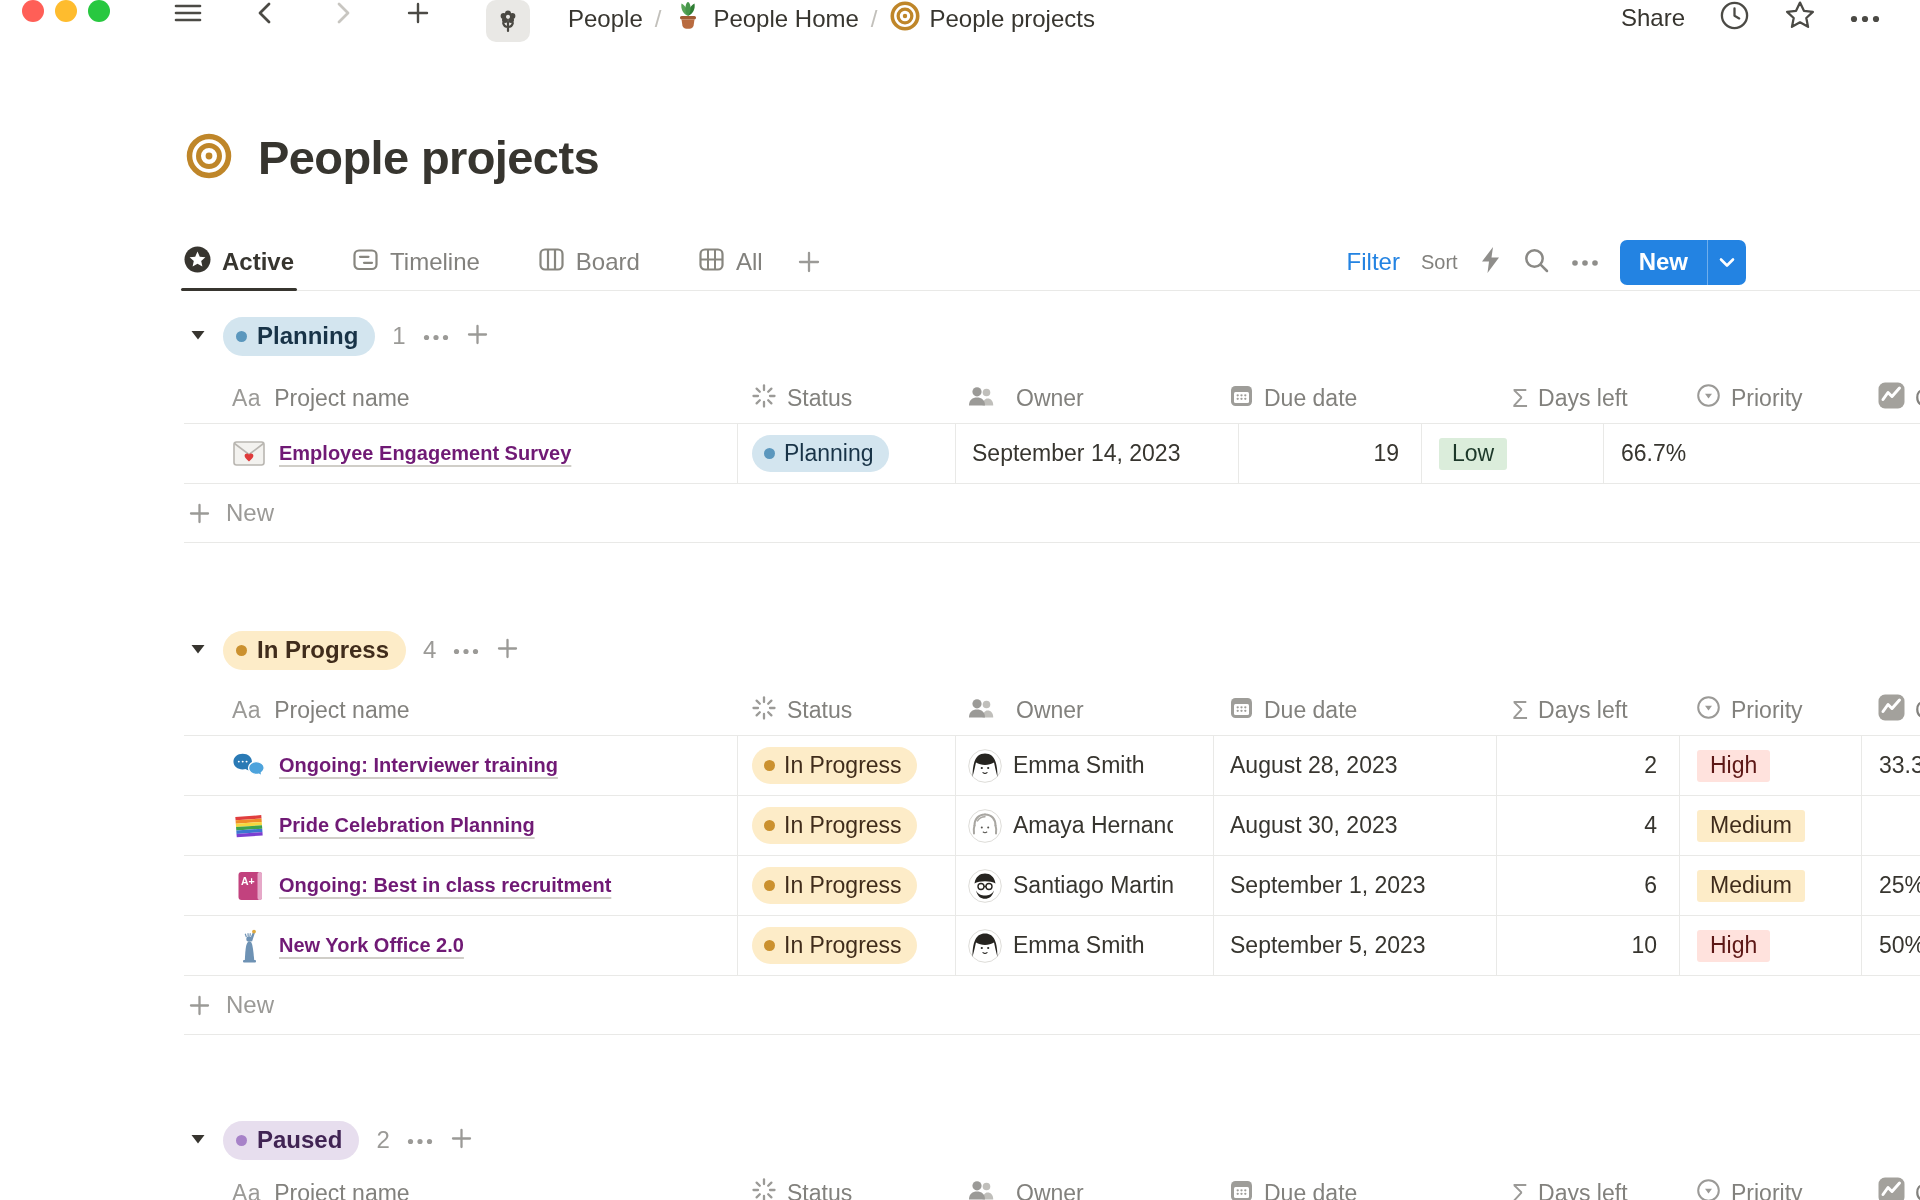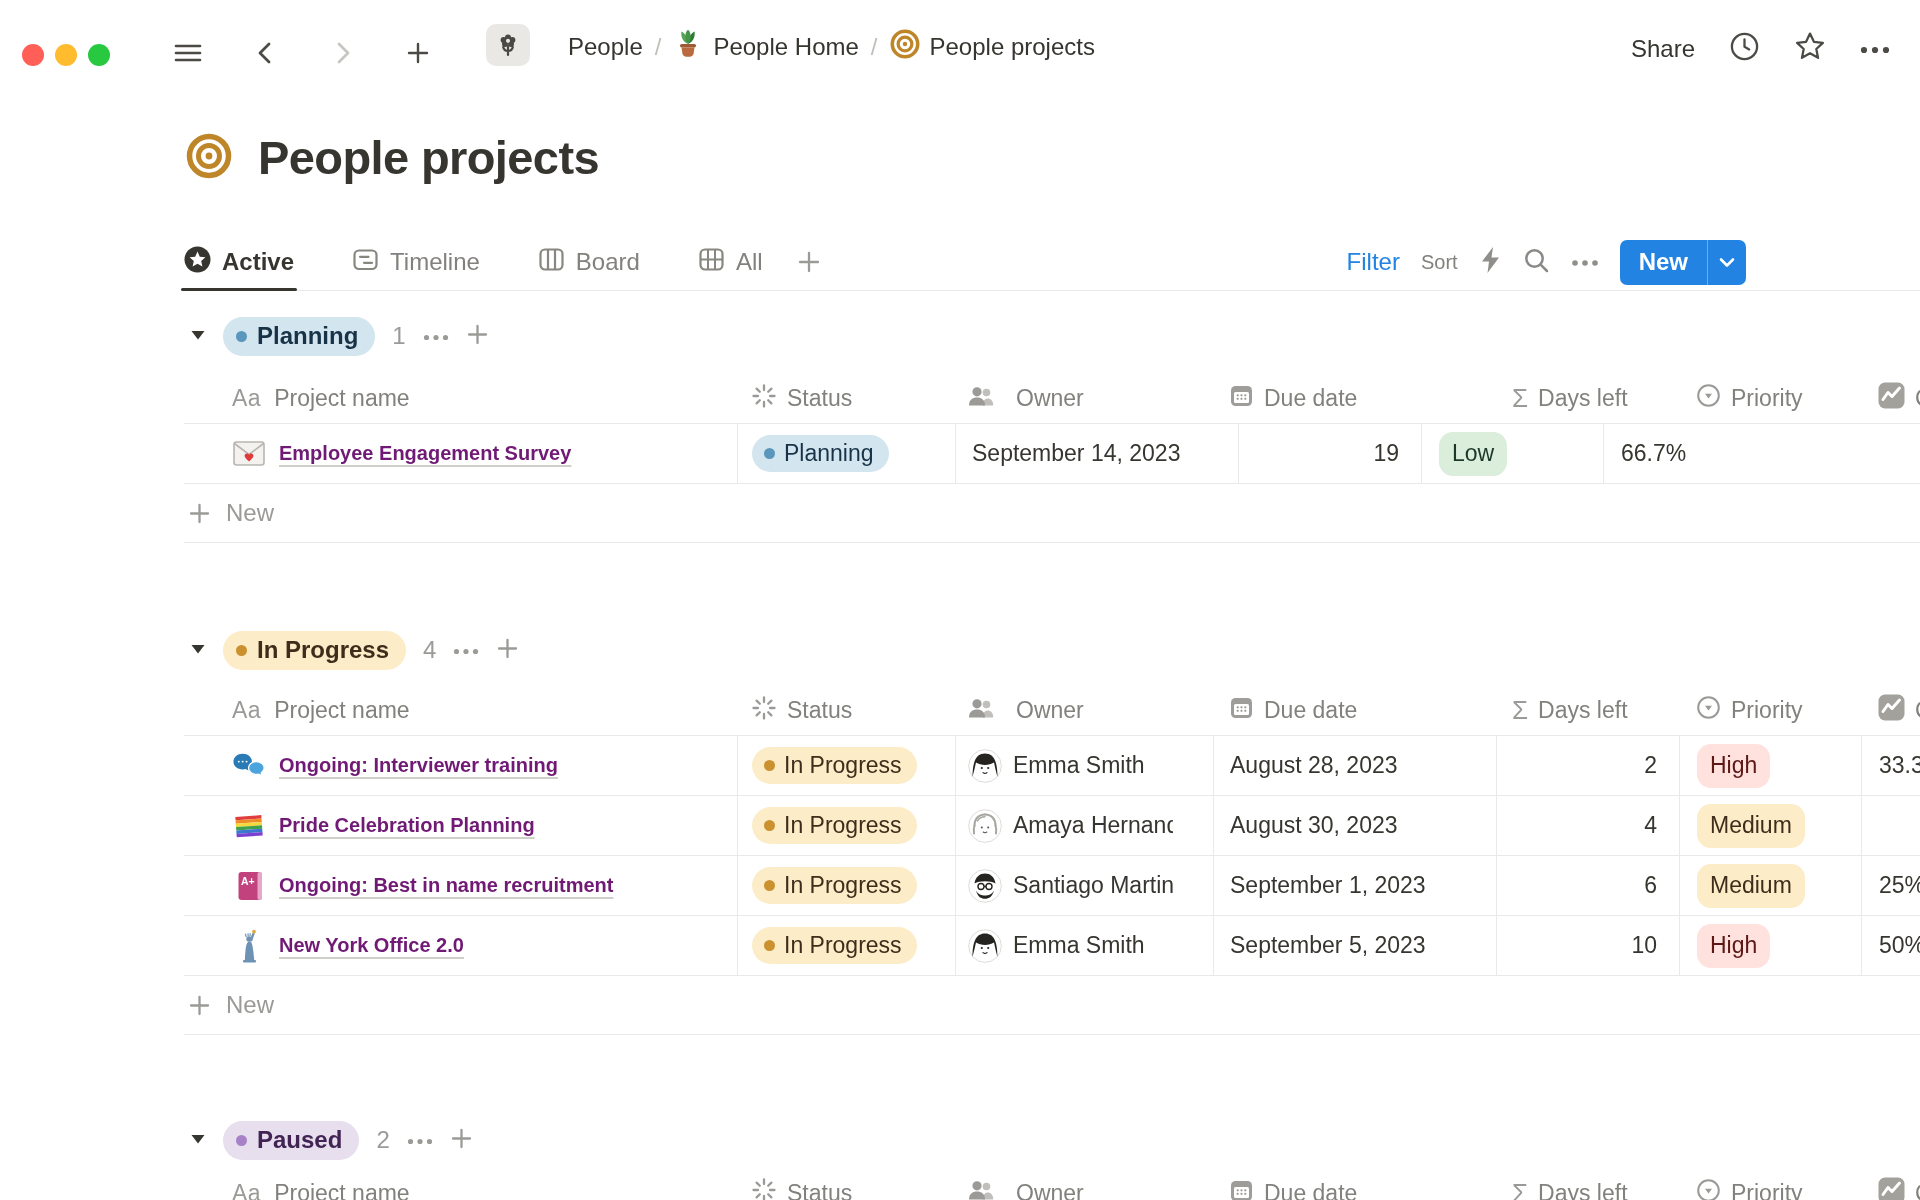--- a/index.html
+++ b/index.html
@@ -2,21 +2,21 @@
 <html><head>
 <meta charset="utf-8">
 <style>
   * { margin:0; padding:0; box-sizing:border-box; }
   html,body { width:1920px; height:1200px; overflow:hidden; background:#fff;
     font-family:"Liberation Sans","DejaVu Sans",sans-serif; color:#37352f; }
   #app { position:relative; width:1920px; height:1200px; background:#fff; }
 
   
   .topbar { position:absolute; top:0; left:0; right:0; height:66px;
-    display:flex; align-items:flex-end; padding:0 30px 0 22px;gap:32px; }
+    display:flex; align-items:flex-start; padding:0 40px 0 22px;gap:32px; }
   .traffic { display:flex; gap:11px; align-items:center; margin-right:22px; }
   .tl { width:22px; height:22px; border-radius:50%; }
   .tl.red{ background:#ff5f57; } .tl.yellow{ background:#febc2e; } .tl.green{ background:#28c840; }
   .tico { display:flex; align-items:center; justify-content:center; margin:0 9px; cursor:default; }
   .ws-box { width:44px; height:42px; background:#e9e8e5; border-radius:10px;
     display:flex; align-items:center; justify-content:center; margin:0 6px 0 14px; }
   .crumbs { display:flex; align-items:center; gap:10px; font-size:24px; color:#37352f; }
   .crumb { display:flex; align-items:center; gap:10px; }
   .crumb-sep { color:#c2c0bb; margin:0 2px; }
   .topbar-right { margin-left:auto; display:flex; align-items:center; gap:34px; }
@@ -74,21 +74,21 @@
   .hlabel { margin-left:10px; }
   .aa { font-size:23px; color:#9b9a97; letter-spacing:0.5px; }
   .sigma { font-size:26px; color:#9b9a97; font-weight:500; }
   .pname { font-weight:600; font-size:20px; color:#701a75; text-decoration:underline;
     text-decoration-color:#d0cec8; text-decoration-thickness:1.5px; text-underline-offset:5px; }
   .oname { max-width:160px; overflow:hidden; }
   .spill { height:37px; padding:0 15px 0 12px; border-radius:19px;
     display:inline-flex; align-items:center; gap:9px; font-size:23px; font-weight:500; }
   .sp-planning { background:#d3e5ef; color:#183347; }
   .sp-inprogress { background:#fdecc8; color:#402c1b; }
-  .tag { height:44px; padding:0 13px; border-radius:14px; display:inline-flex;
+  .tag { height:32px; padding:0 13px; border-radius:3px; display:inline-flex;
     align-items:center; font-size:23px; font-weight:500; }
   .pr-low { background:#dbeddb; color:#1c3829; }
   .pr-medium { background:#fdecc8; color:#402c1b; }
   .pr-high { background:#ffe2dd; color:#5d1715; }
   .newrow { position:absolute; left:184px; width:1817px; height:59px;
     border-bottom:1px solid #e9e9e7; display:flex; align-items:center; gap:15px;
     padding-left:4px; font-size:24px; color:#9b9a97; }
   .rowicon { width:34px; display:flex; justify-content:center; flex:none; }
   .avatar { width:34px; height:34px; flex:none; }
 </style>
@@ -622,21 +622,21 @@
 
   <div class="trow tbody-row" style="top:856px">
     <div class="cell c-name">
       <span class="rowicon">
         <svg width="28" height="30" viewBox="0 0 28 30">
             <rect x="3.5" y="1" width="23.5" height="28" rx="3" fill="#c2427e"></rect>
             <rect x="22.5" y="1" width="4.5" height="28" rx="2" fill="#e6a8c8"></rect>
             <text x="6" y="13.5" font-size="10.5" font-weight="bold" fill="#fff" font-family="Liberation Sans, sans-serif">A+</text>
           </svg>
       </span>
-      <span class="pname">Ongoing: Best in name recruitment</span>
+      <span class="pname">Ongoing: Best in class recruitment</span>
     </div>
     <div class="cell c-status">
       <span class="spill sp-inprogress">
           <i class="dot dot-orange"></i>
           <span>In Progress</span>
         </span>
     </div>
     <div class="cell c-owner">
       <span class="avatar">
         <svg width="34" height="34" viewBox="0 0 34 34">

